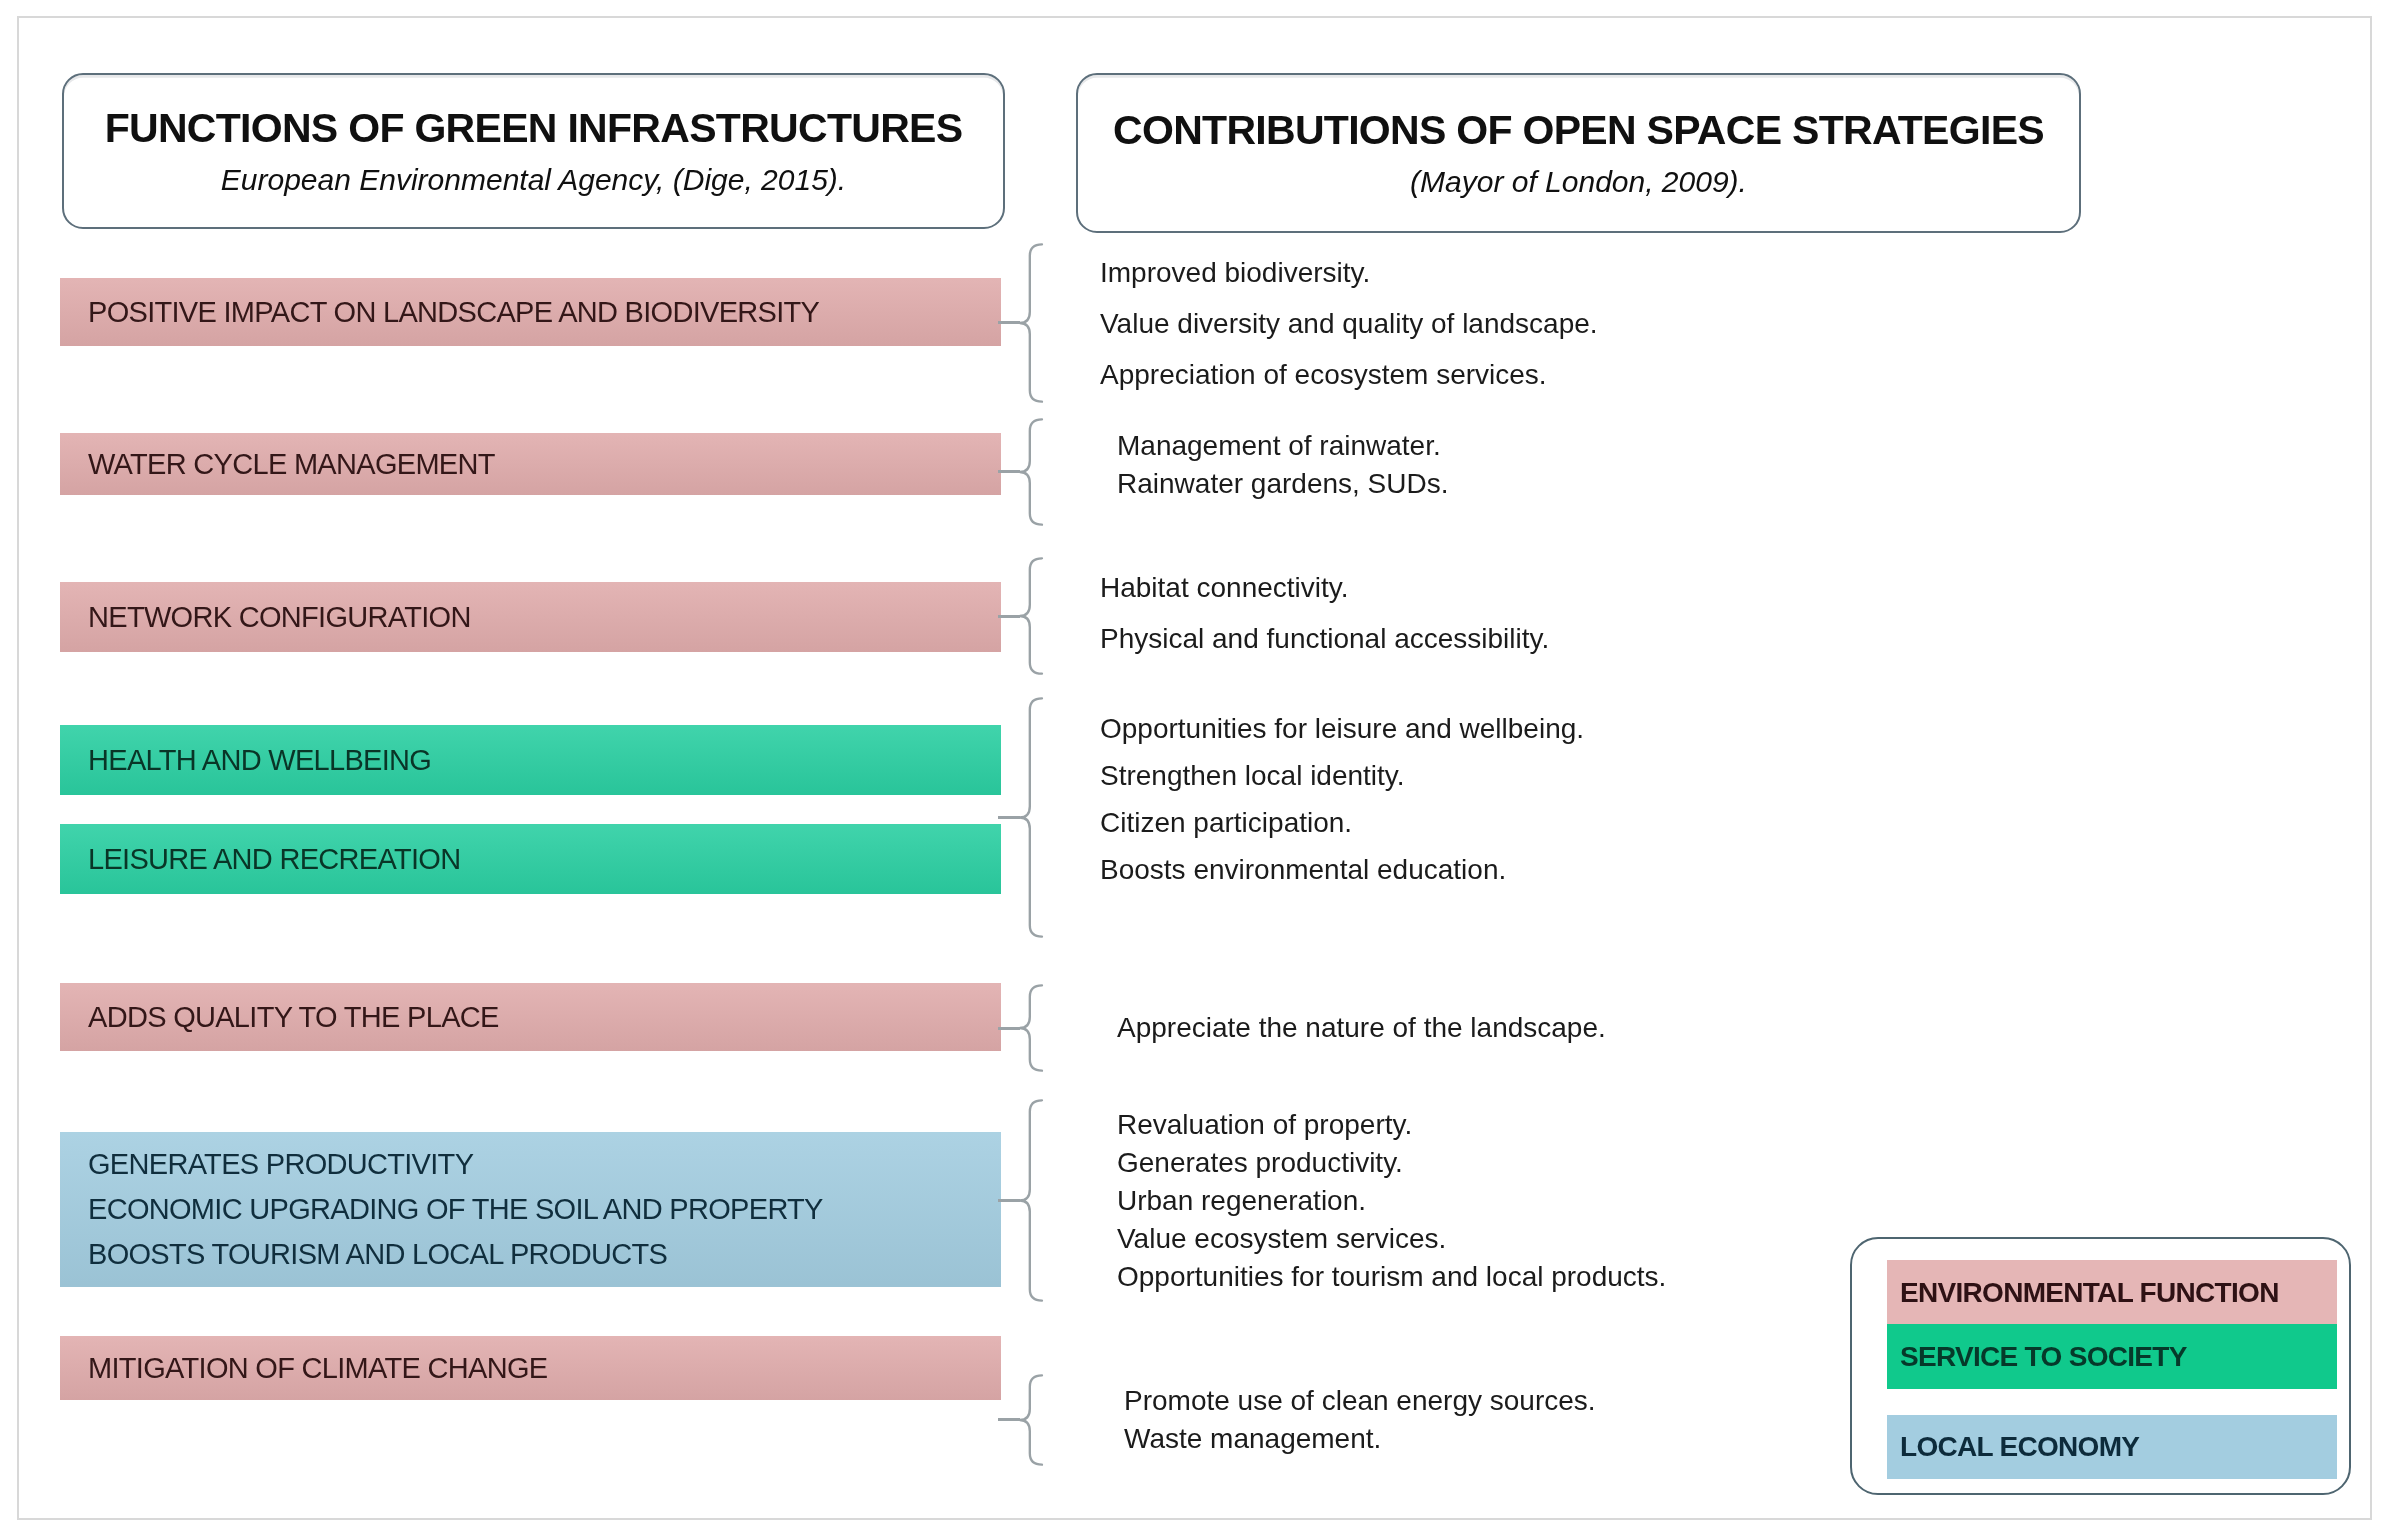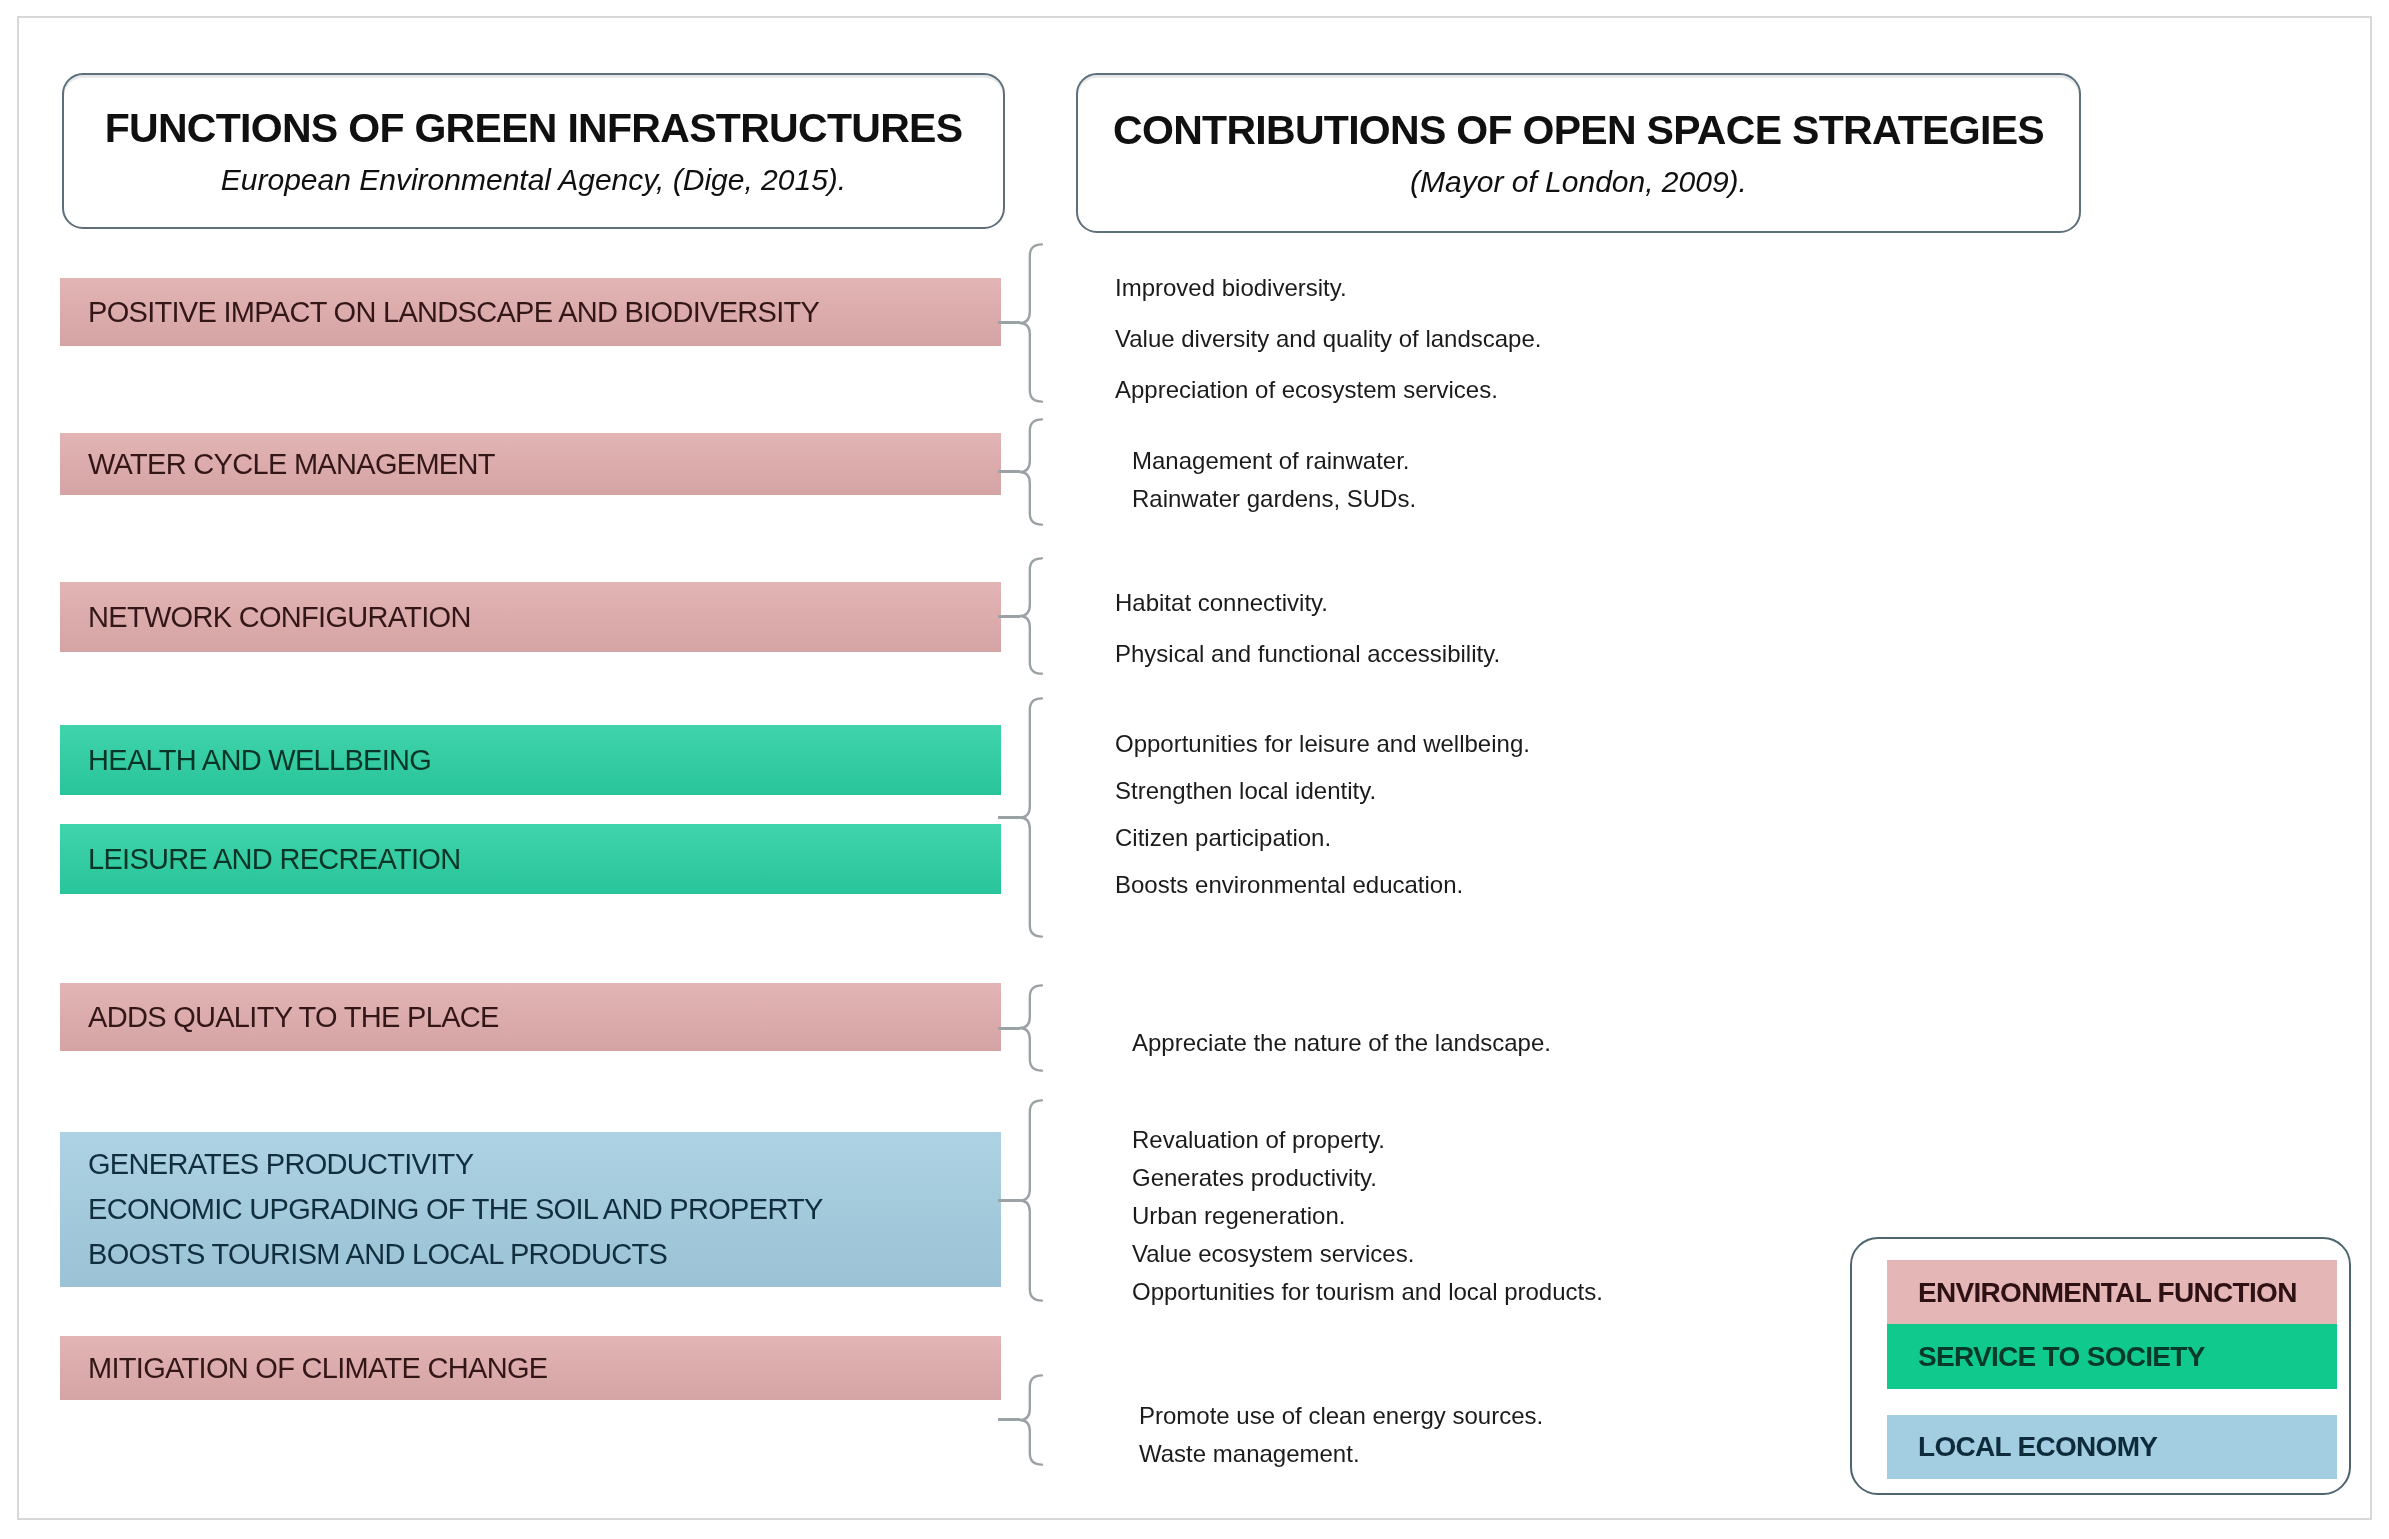--- a/index.html
+++ b/index.html
@@ -26,30 +26,30 @@
   .box.green{background-color:#2bcfa2;color:#093527;}
   .box.blue{background-color:#a3cde0;color:#102e3d;}
   .box.multi{line-height:45px;}
 
   
   svg.brace{position:absolute;width:31px;overflow:visible;}
   svg.brace path{fill:none;stroke:#9aa2a6;stroke-width:3.5;stroke-linecap:round;}
   .conn{position:absolute;left:998px;width:22px;height:2.7px;background:#9aa2a6;}
 
   
-  ul.items{position:absolute;left:1100px;margin:15px;padding:0;list-style:none;
-           font-size:24px;color:#1b1b1b;}
+  ul.items{position:absolute;left:1100px;margin:0;padding:0;list-style:none;
+           font-size:28px;color:#1b1b1b;}
   ul.items li{white-space:nowrap;}
   ul.items.ind1{left:1117px;} ul.items.ind2{left:1124px;}
 
   
   #legend{position:absolute;left:1850px;top:1237px;width:501px;height:258px;box-sizing:border-box;
           border:2px solid #4e6570;border-radius:28px;background:#ffffff;}
   .lg{position:absolute;left:35px;width:450px;height:65px;box-sizing:border-box;
-      display:flex;align-items:center;padding-left:31px;font-weight:bold;font-size:28px;letter-spacing:-0.7px;}
+      display:flex;align-items:center;padding-left:13px;font-weight:bold;font-size:28px;letter-spacing:-0.7px;}
   .lg.pink{top:21px;background:#e5b6b6;color:#2e1114;}
   .lg.green{top:85px;background:#10c98c;color:#06392a;}
   .lg.blue{top:176px;height:64px;background:#a3cde0;color:#0d2b3b;}
 </style>
 </head>
 <body>
 
 <div id="canvas">
   <div class="frame"></div>
 

